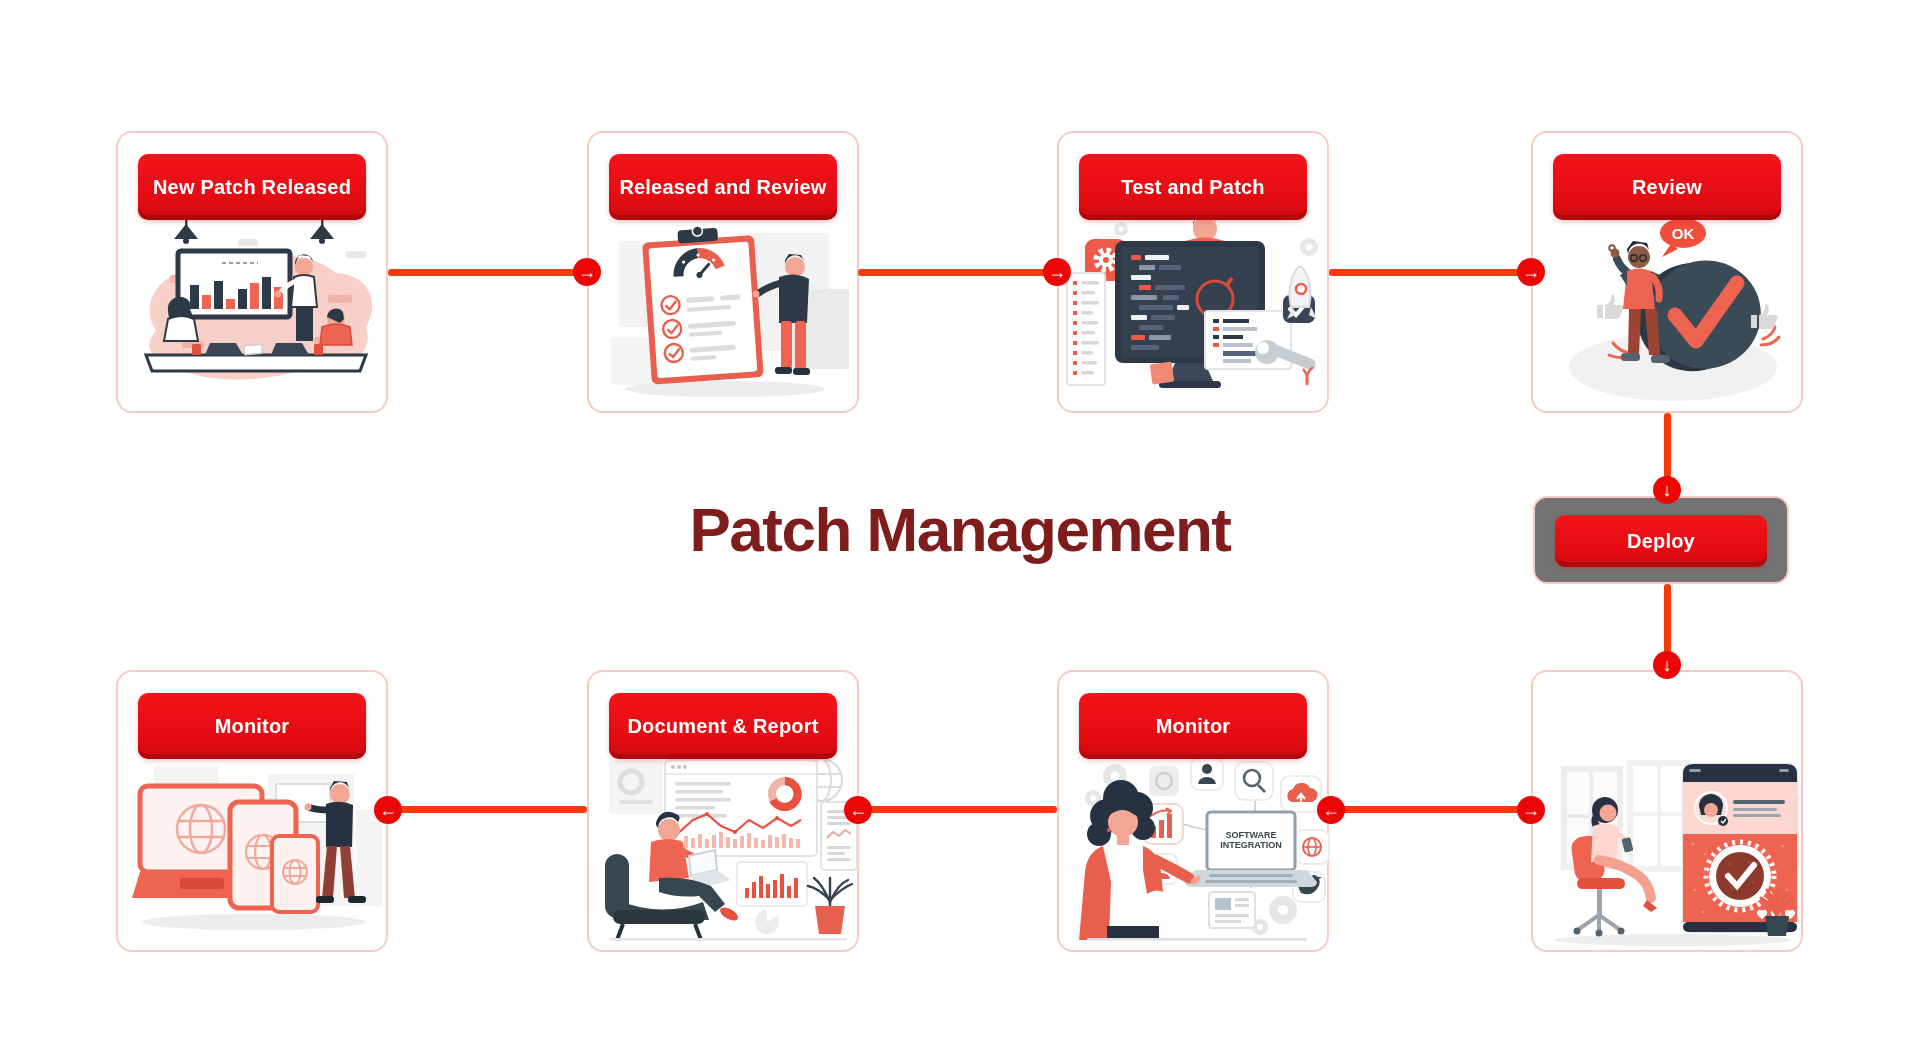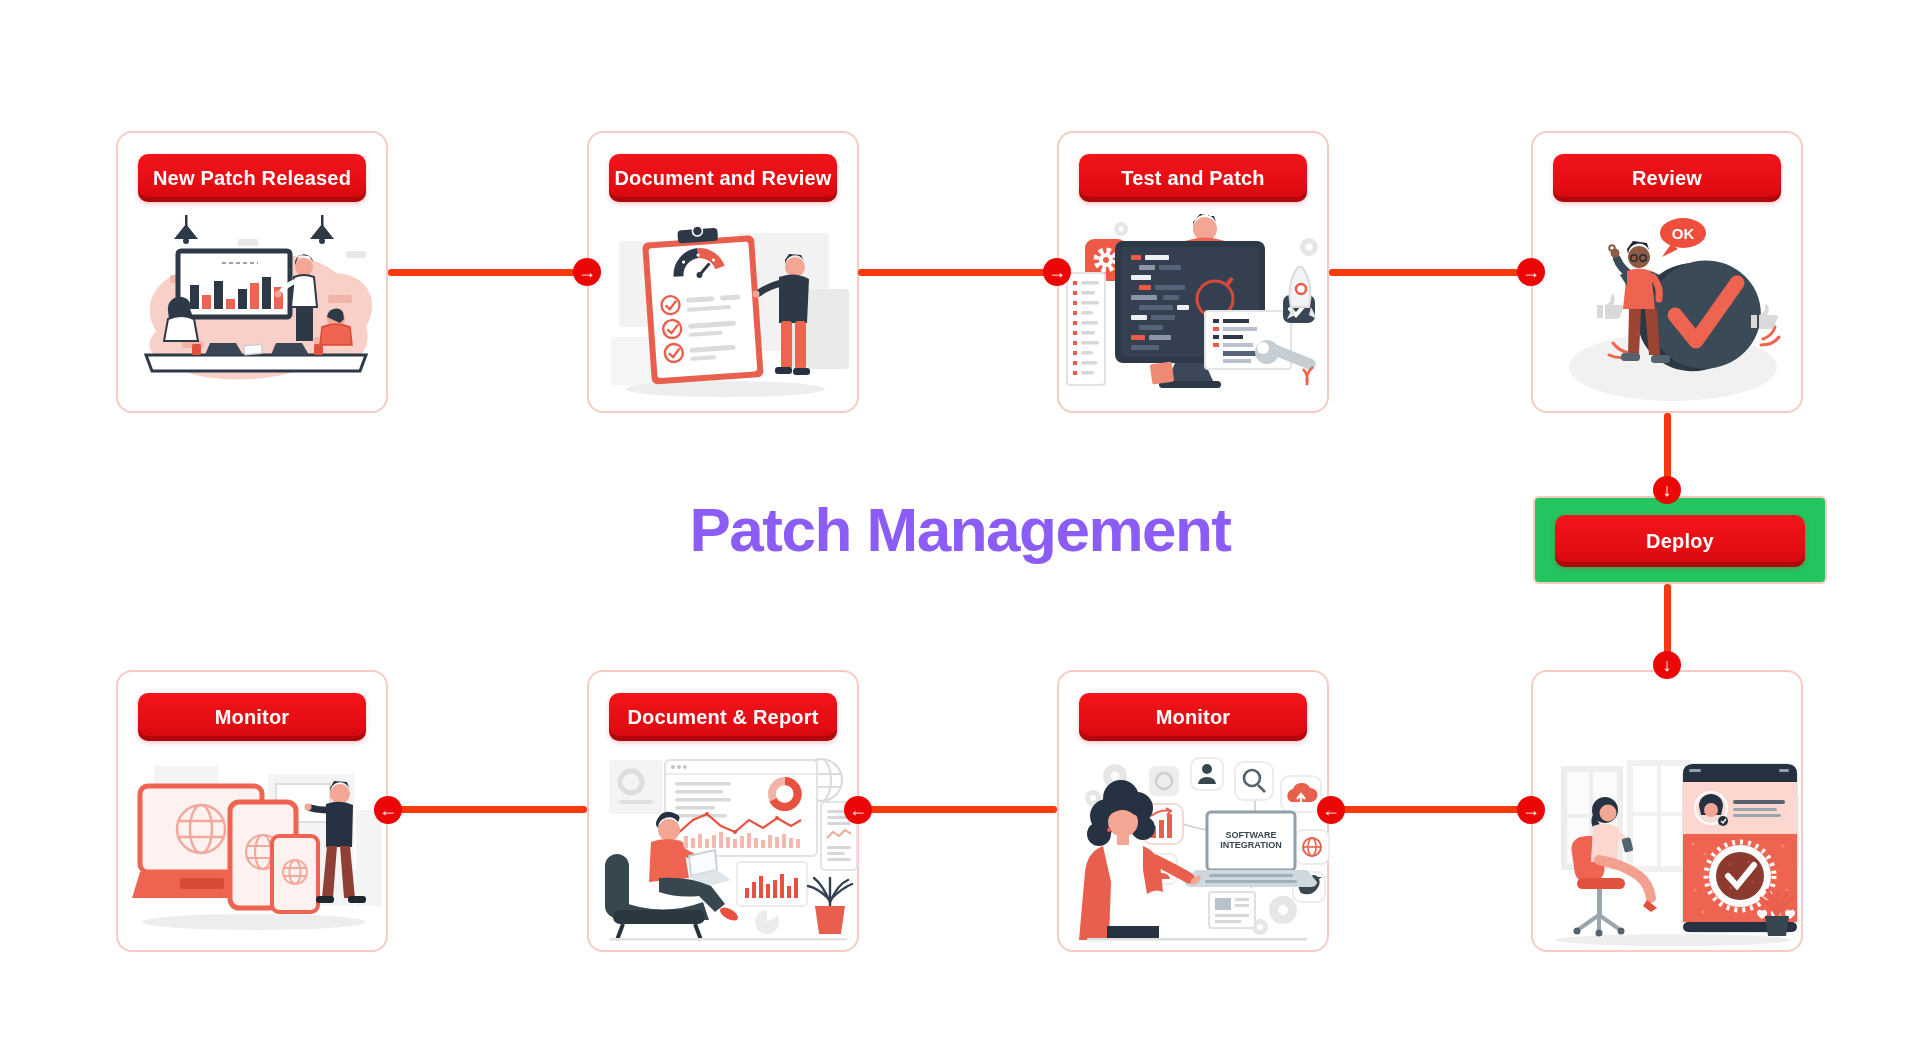--- a/index.html
+++ b/index.html
@@ -4,45 +4,45 @@
 <style>
   * { margin:0; padding:0; box-sizing:border-box; }
   html,body { background:#ffffff; font-family:"Liberation Sans", sans-serif; }
   .canvas { position:relative; width:1920px; height:1056px; background:#ffffff; overflow:hidden; }
 
   .card {
     position:absolute; width:272px; height:282px; background:#fff;
     border:2px solid #f8cac4; border-radius:16px; z-index:1;
   }
   .step-btn {
-    position:absolute; left:20px; right:20px; top:21px; height:48px;
+    position:absolute; left:20px; right:20px; top:21px; height:66px;
     background:linear-gradient(180deg,#f2151b 0%, #e30b12 70%, #cf090f 100%);
     border-radius:10px; color:#fff; font-weight:bold; font-size:20px;
     display:flex; align-items:center; justify-content:center;
     box-shadow: inset 0 -5px 0 rgba(125,5,5,0.40), 0 2px 5px rgba(210,30,30,0.25);
     cursor:pointer; z-index:2; letter-spacing:0.2px;
   }
   .deploy-box {
-    position:absolute; left:1533px; top:496px; width:294px; height:88px;
-    background:#22c55e; border:2px solid #f8cac4; border-radius:6px; z-index:1;
+    position:absolute; left:1533px; top:496px; width:256px; height:88px;
+    background:#737373; border:2px solid #f8cac4; border-radius:14px; z-index:1;
   }
   .deploy-box .step-btn { top:17px; height:52px; }
 
   .illus { position:absolute; left:0; top:78px; width:272px; height:198px; z-index:1; }
 
   .hline { position:absolute; height:7px; background:#f73a0d; border-radius:3px; z-index:3; }
   .vline { position:absolute; width:7px; background:#f73a0d; border-radius:3px; z-index:3; }
   .acircle {
     position:absolute; width:28px; height:28px; border-radius:50%; background:#ec0707;
     color:#fff; display:flex; align-items:center; justify-content:center;
     font-size:18px; font-weight:bold; line-height:1; z-index:4;
   }
   .title {
     position:absolute; top:494px; left:0; width:100%; text-align:center;
-    font-size:62px; font-weight:bold; color:#8b5cf6; letter-spacing:-1.5px; z-index:2;
+    font-size:62px; font-weight:bold; color:#7f1d1d; letter-spacing:-1.5px; z-index:2;
   }
 </style>
 </head>
 <body>
 
 <div class="canvas">
 
   <div class="title">Patch Management</div>
 
   <div class="card" style="left:116px;top:131px">
@@ -93,21 +93,21 @@
       <path d="M92,132 l26,0 l7,12 l-38,0 z" fill="#3a4656"></path>
       <path d="M158,132 l26,0 l7,12 l-38,0 z" fill="#3a4656"></path>
       <rect x="74" y="133" width="9" height="11" rx="1.5" fill="#e2503e"></rect>
       <rect x="196" y="133" width="9" height="11" rx="1.5" fill="#e2503e"></rect>
       <rect x="126" y="134" width="18" height="9" rx="1" fill="#fff" stroke="#c9ced4" stroke-width="1.5" transform="rotate(-6 135 138)"></rect>
     </svg>
   </div>
 
   <div class="card" style="left:587px;top:131px">
     <div class="step-btn">
-      <span>Document and Review</span>
+      <span>Released and Review</span>
     </div>
     <svg class="illus" viewBox="0 0 272 198">
       <rect x="30" y="30" width="58" height="86" rx="3" fill="#f2f2f2"></rect>
       <rect x="148" y="22" width="92" height="118" rx="3" fill="#f2f2f2"></rect>
       <rect x="200" y="78" width="60" height="80" rx="3" fill="#eaeaea"></rect>
       <rect x="22" y="126" width="64" height="48" rx="3" fill="#f5f5f5"></rect>
       <ellipse cx="136" cy="178" rx="100" ry="8" fill="#ededed"></ellipse>
       <g transform="rotate(-4 112 100)">
         <rect x="58" y="28" width="112" height="142" rx="6" fill="#e8604d"></rect>
         <rect x="64" y="34" width="100" height="130" rx="3" fill="#fff"></rect>

